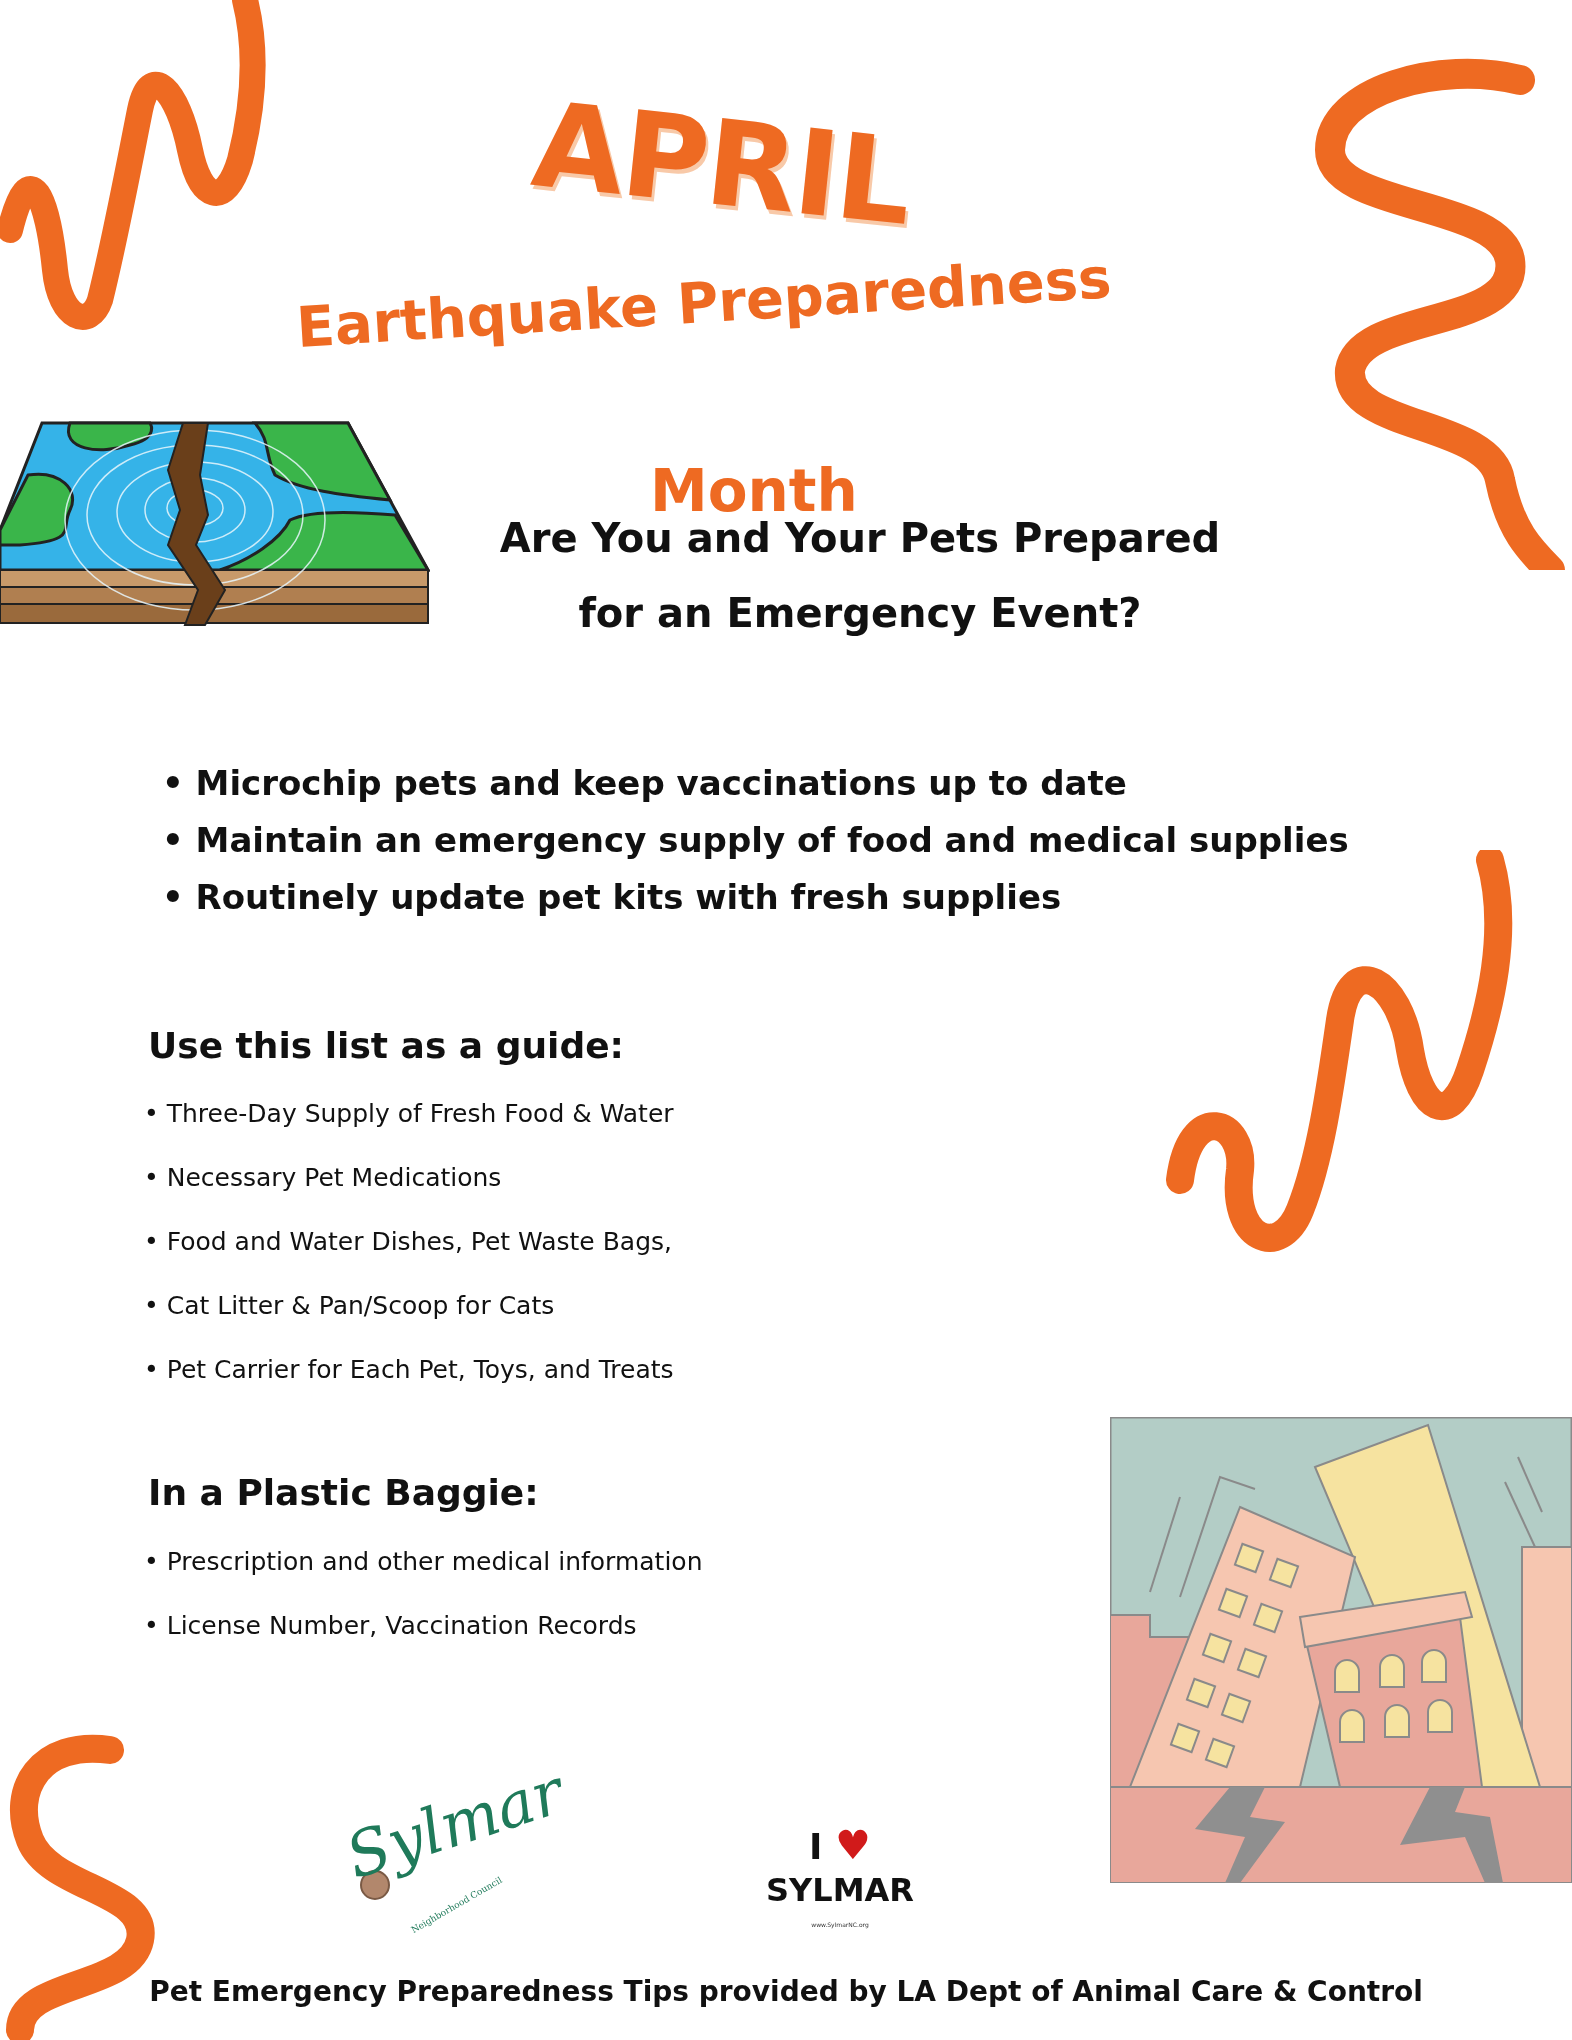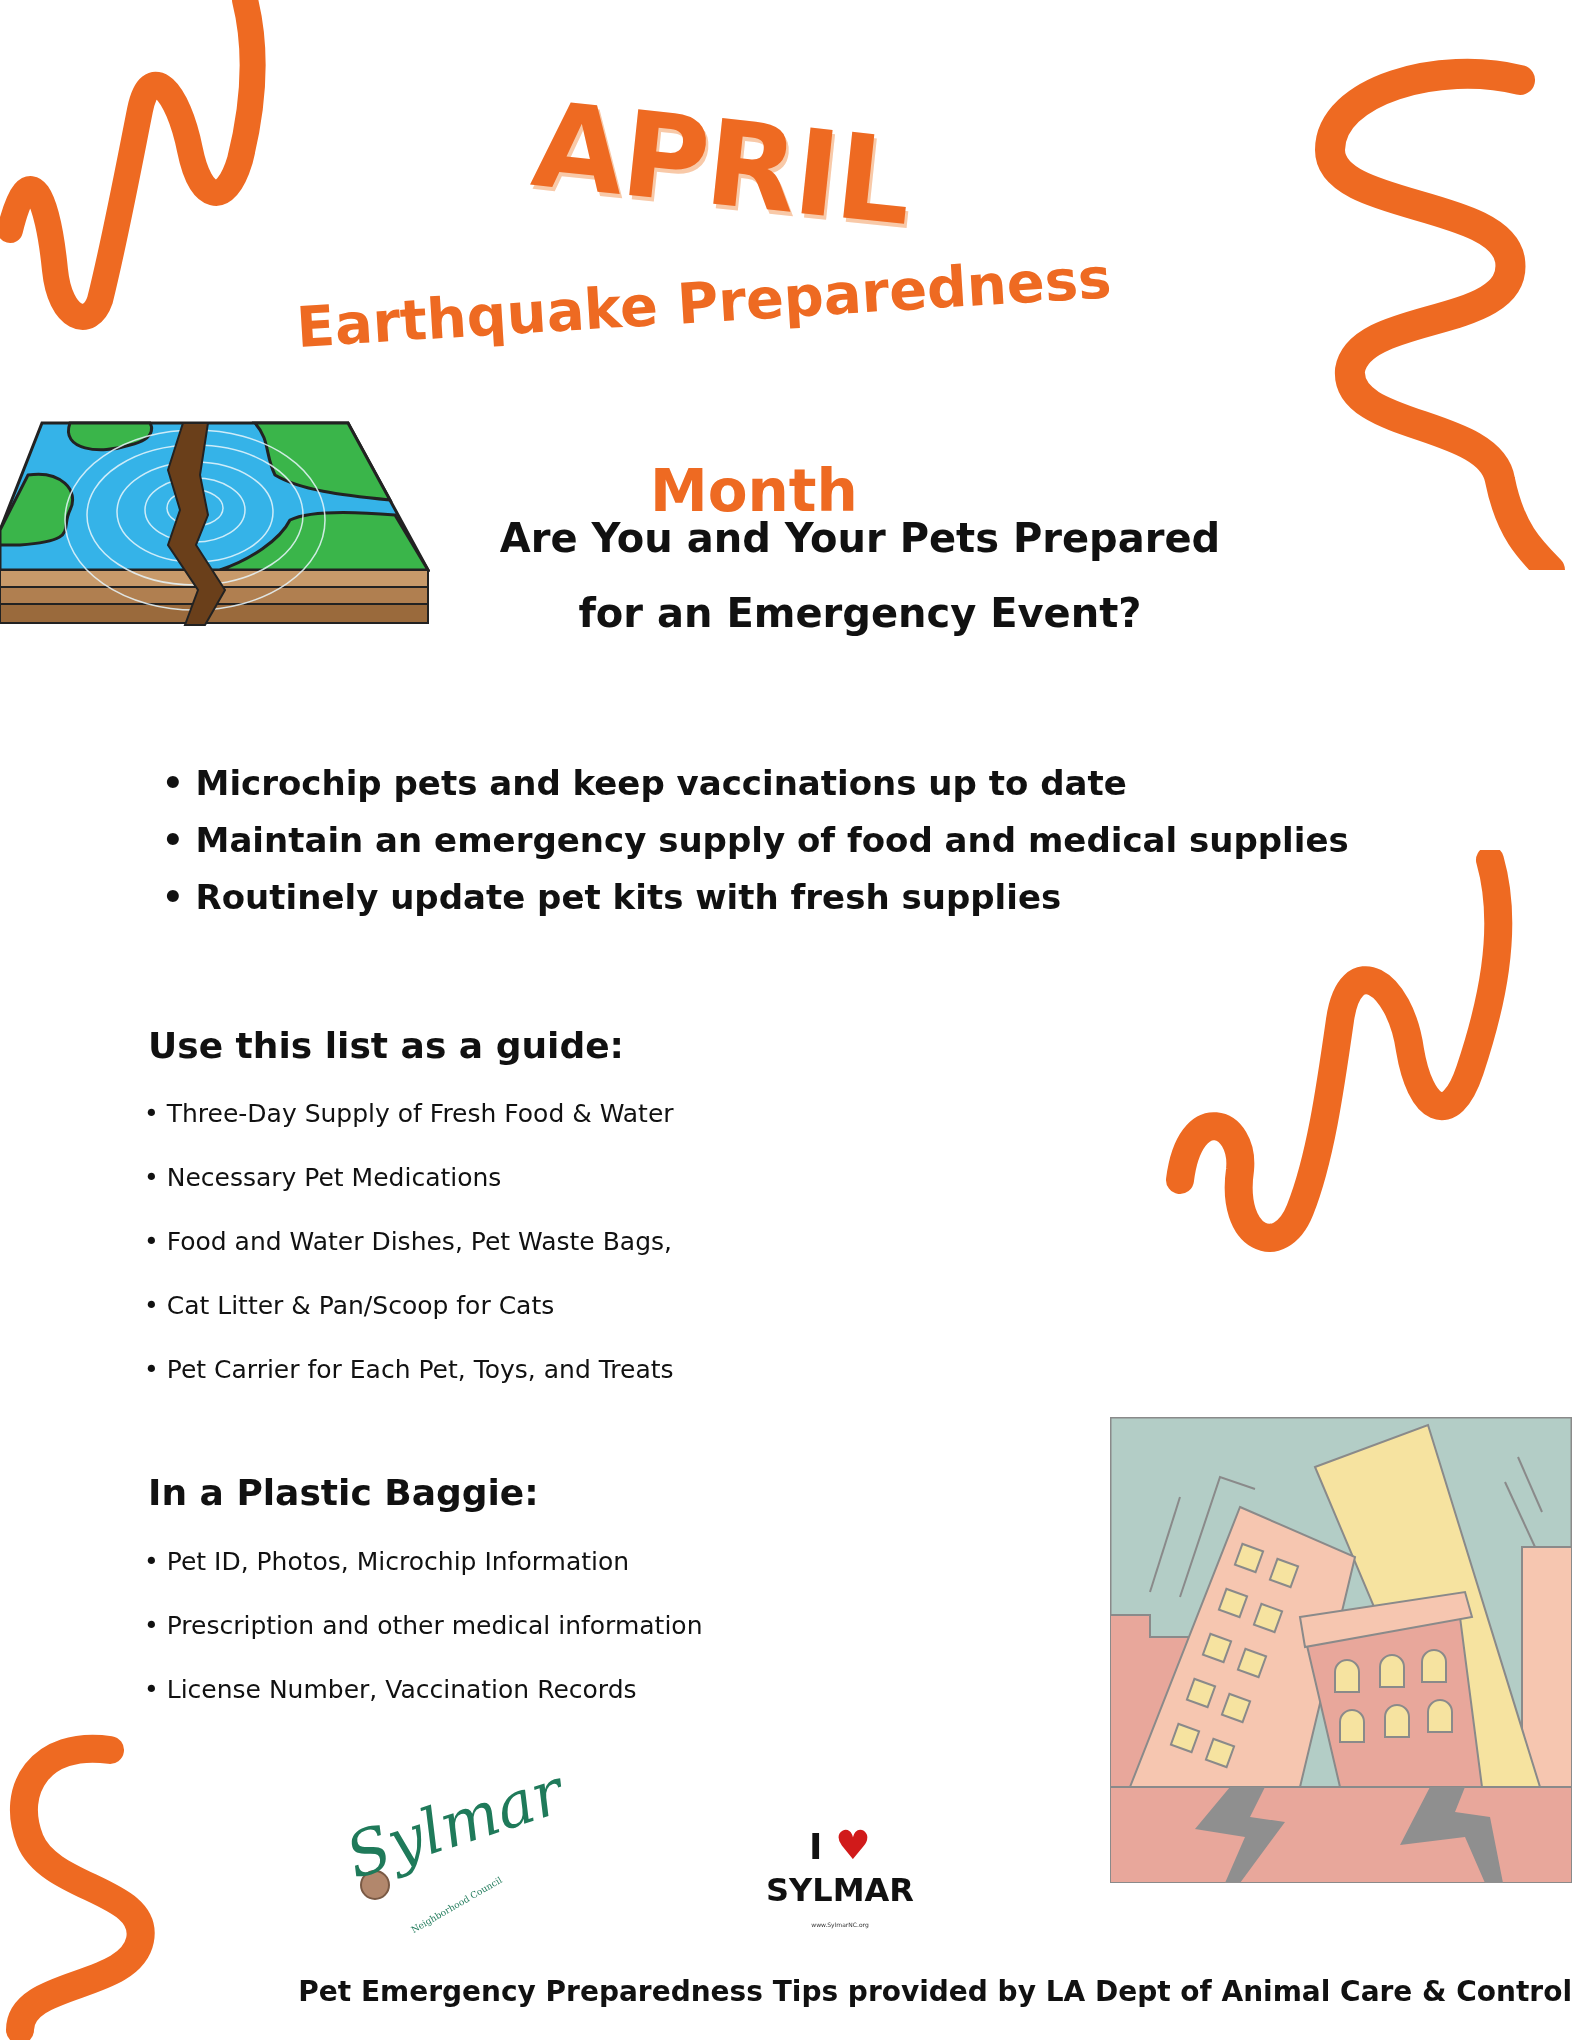--- a/index.html
+++ b/index.html
@@ -14,21 +14,21 @@
                transform-origin:left top; white-space:nowrap; line-height:1; }
   #subtitle2 { left:650px; top:420px; font-weight:bold; font-size:58px; color:#ee6a22; white-space:nowrap; line-height:1;margin-top:42px; }
   .q { font-weight:bold; font-size:40px; color:#111; white-space:nowrap; text-align:center; width:900px; }
   #q1 { left:410px; top:515px; }
   #q2 { left:410px; top:590px; }
   .bullets-bold { left:150px; top:755px; font-weight:bold; font-size:34px; line-height:57px; }
   .bullets-bold div { white-space:nowrap;margin-left:12px; }
   .section-h { font-weight:bold; font-size:36px; left:148px; white-space:nowrap; }
   .list { left:144px; font-size:25px; line-height:64px; }
   .list div { white-space:nowrap; }
-  #footer { left:0; width:1572px; top:1975px; text-align:right; font-weight:bold; font-size:28px; white-space:nowrap; }
+  #footer { left:0; width:1572px; top:1975px; text-align:center; font-weight:bold; font-size:28px; white-space:nowrap; }
 </style>
 </head>
 <body>
 
 <svg class="abs squiggle" style="left:0;top:0" width="300" height="340" viewBox="0 0 300 340">
   <path d="M245 0 C 260 60, 250 120, 240 160 C 225 210, 200 200, 190 150 C 178 90, 150 60, 140 110 C 130 160, 115 240, 100 300 C 90 330, 60 320, 55 270 C 48 200, 30 150, 10 230" stroke-width="26"></path>
 </svg>
 <svg class="abs squiggle" style="left:1290px;top:50px" width="282" height="520" viewBox="0 0 282 520">
   <path d="M230 30 C 150 10, 40 40, 40 100 C 40 160, 210 150, 220 210 C 230 280, 70 260, 60 320 C 55 380, 200 370, 210 430 C 220 480, 240 500, 260 520" stroke-width="30"></path>
 </svg>
@@ -76,21 +76,20 @@
 <div class="abs list" style="top:1082px">
   <div>• <span>Three-Day Supply of Fresh Food &amp; Water</span></div>
   <div>• <span>Necessary Pet Medications</span></div>
   <div>• <span>Food and Water Dishes, Pet Waste Bags,</span></div>
   <div>• <span>Cat Litter &amp; Pan/Scoop for Cats</span></div>
   <div>• <span>Pet Carrier for Each Pet, Toys, and Treats</span></div>
 </div>
 
 <div class="abs section-h" style="top:1472px">In a Plastic Baggie:</div>
 <div class="abs list" style="top:1530px">
-  <div>• <span>Pet ID, Photos, Microchip Information</span></div>
   <div>• <span>Prescription and other medical information</span></div>
   <div>• <span>License Number, Vaccination Records</span></div>
 </div>
 
 <svg class="abs" style="left:1110px;top:1417px" width="462" height="466" viewBox="0 0 462 466">
   <rect x="0" y="0" width="462" height="466" fill="#b3cdc6" stroke="#8a8a8a" stroke-width="3"></rect>
   <path d="M0,198 L40,198 L40,220 L80,220 L80,370 L0,370 Z" fill="#e8a79b" stroke="#8a8a8a" stroke-width="2"></path>
   <path d="M412,130 L462,130 L462,370 L412,370 Z" fill="#f6c6b0" stroke="#8a8a8a" stroke-width="2"></path>
   <polygon points="205,50 318,8 430,370 340,370" fill="#f6e3a0" stroke="#8a8a8a" stroke-width="2"></polygon>
   <polygon points="130,90 245,140 190,370 20,370" fill="#f6c6b0" stroke="#8a8a8a" stroke-width="2"></polygon>

